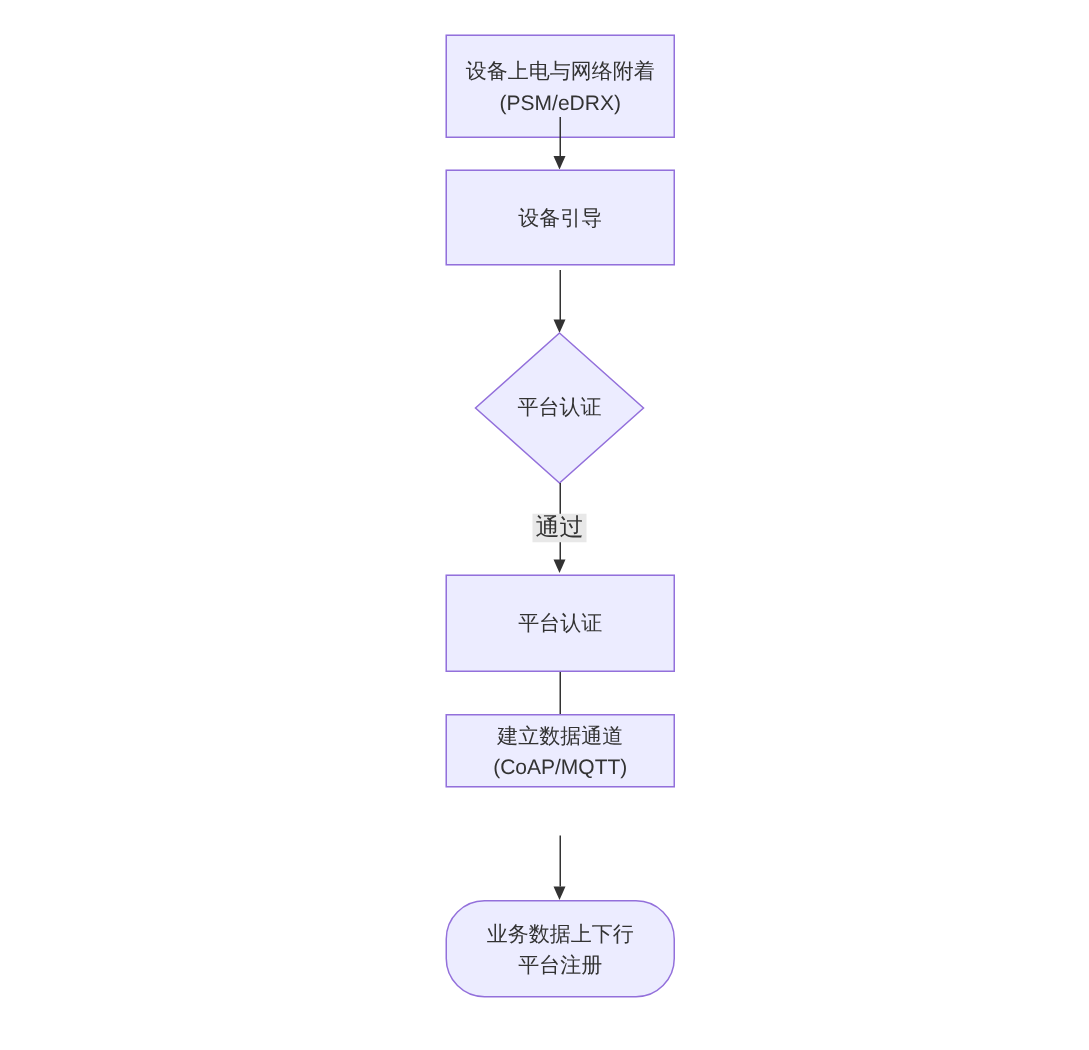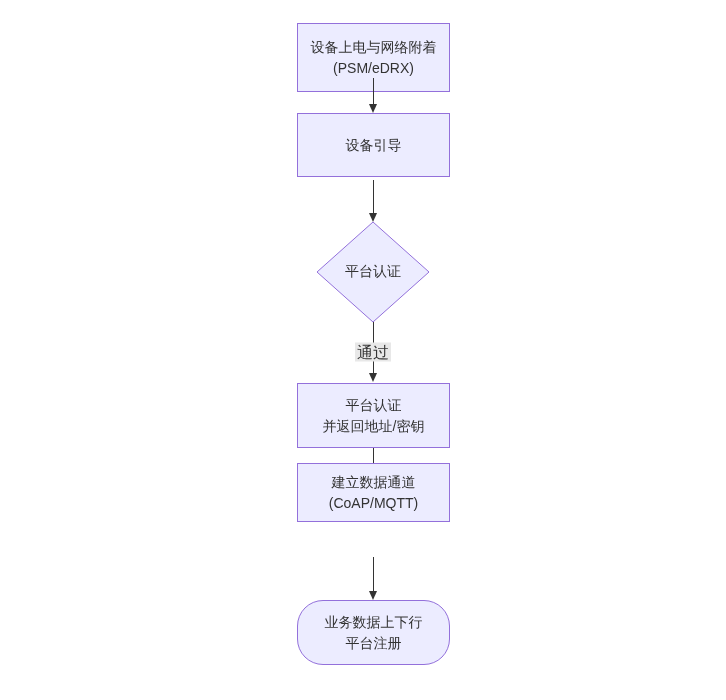--- a/index.html
+++ b/index.html
@@ -23,21 +23,21 @@
     line-height: 21px;
     display: flex;
     flex-direction: column;
     align-items: center;
     justify-content: center;
     text-align: center;
   }
   .node-1 { top: 23px;  height: 69px; }
   .node-2 { top: 113px; height: 64px; }
   .node-4 { top: 383px; height: 65px; }
-  .node-5 { top: 463px; height: 59px; }
+  .node-5 { top: 476px; height: 49px; }
   .node-6 { top: 600px; height: 65px; border-radius: 26px; }
 
   .diamond-svg { position: absolute; left: 316px; top: 221px; }
   .diamond-label {
     position: absolute;
     left: 317px; top: 222px;
     width: 112px; height: 100px;
     display: flex; align-items: center; justify-content: center;
     color: #333333; font-size: 14px;
   }
@@ -94,21 +94,20 @@
   <div class="diamond-label">
     <span>平台认证</span>
   </div>
 
   <div class="edge-line" style="top:322px;height:52px;"></div>
   <div class="edge-label">通过</div>
   <div class="arrowhead" style="top:373px;"></div>
 
   <div class="node node-4">
     <div>平台认证</div>
-    <div>并返回地址/密钥</div>
   </div>
 
   <div class="edge-line" style="top:448px;height:35px;"></div>
   <div class="arrowhead" style="top:483px;"></div>
 
   <div class="node node-5">
     <div>建立数据通道</div>
     <div>(CoAP/MQTT)</div>
   </div>
 

